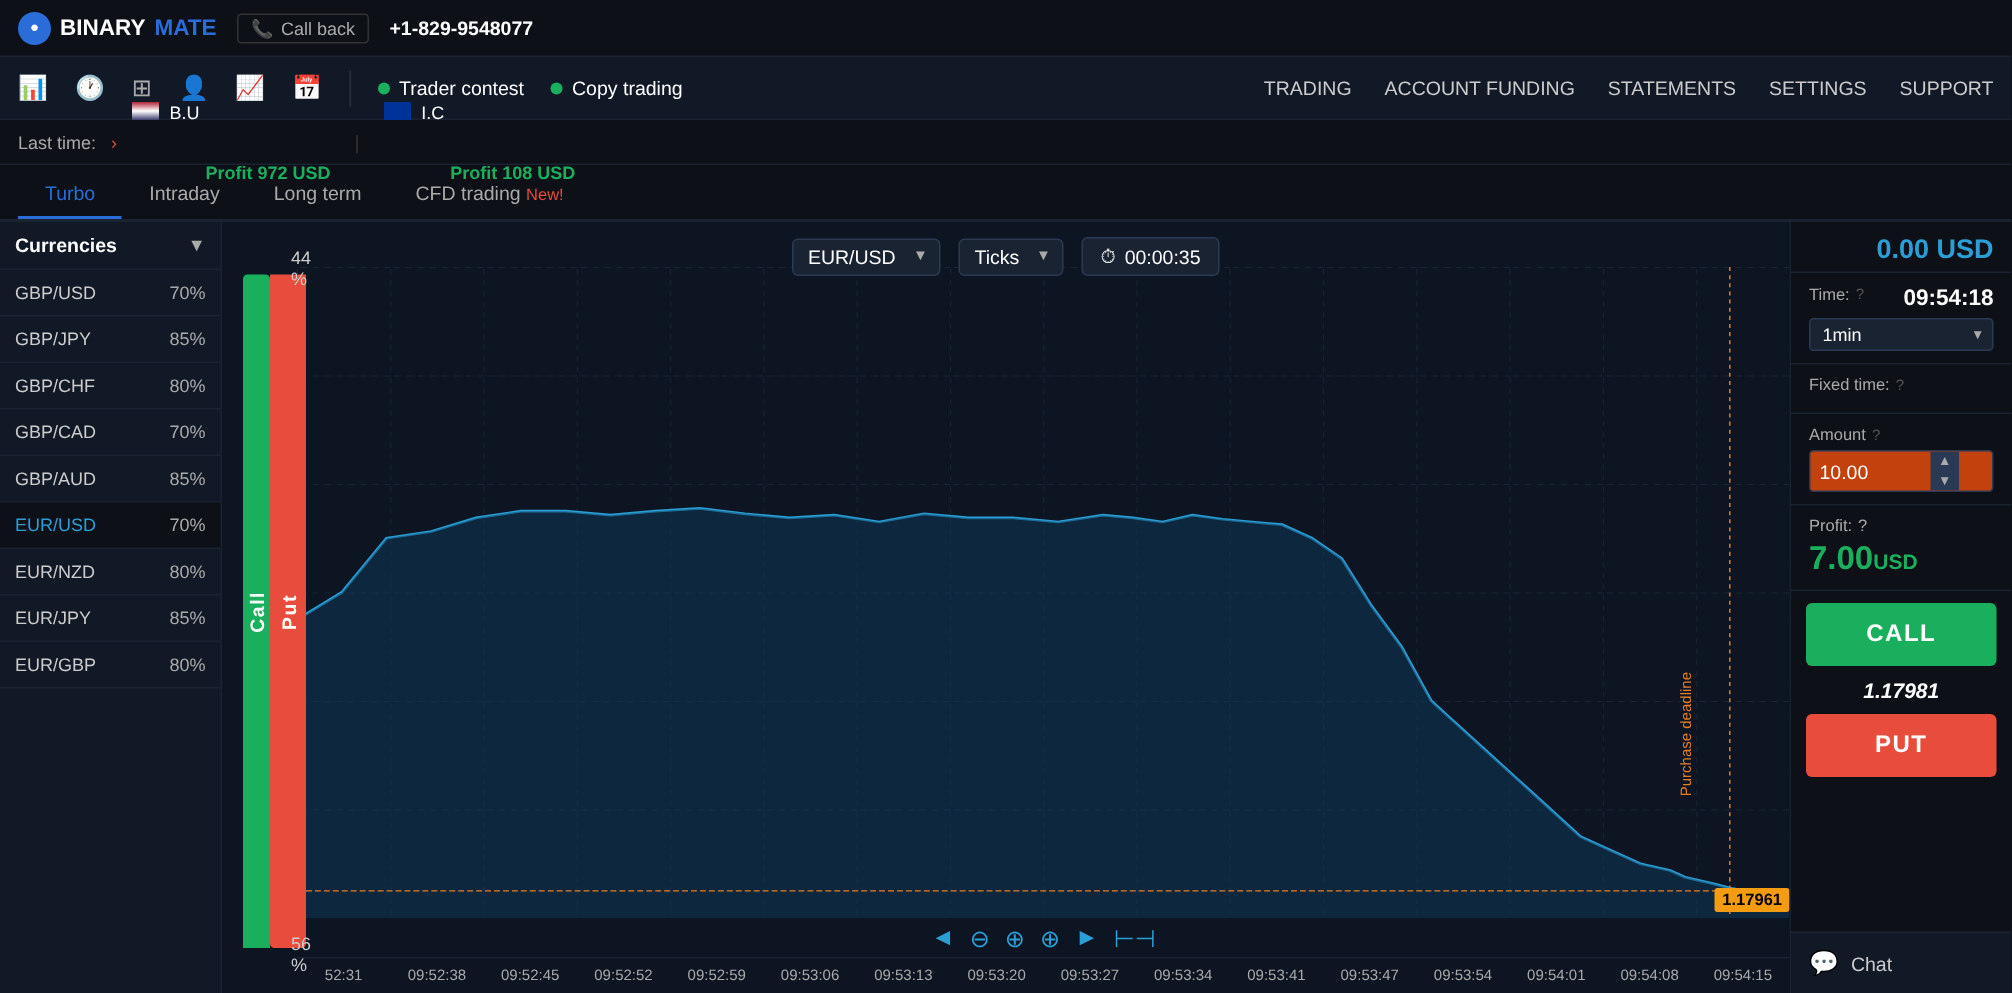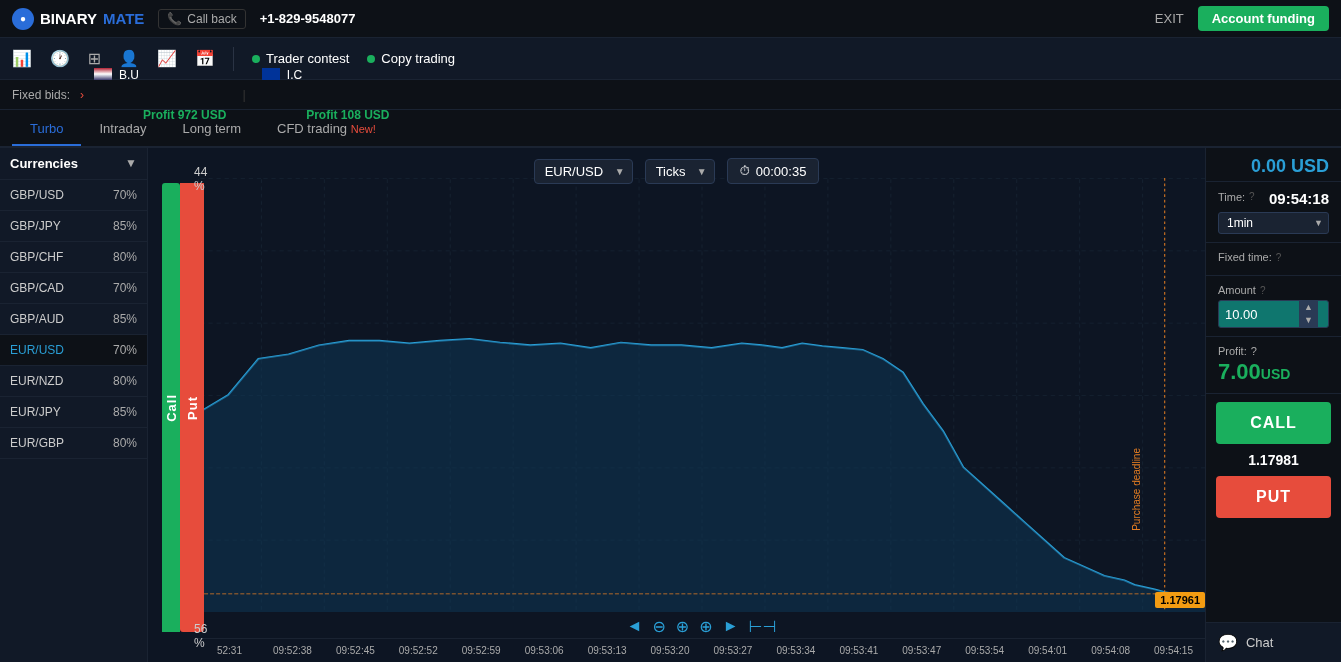--- a/index.html
+++ b/index.html
@@ -259,21 +259,21 @@
       right: 0;
       height: 24px;
       display: flex;
       align-items: center;
       border-top: 1px solid #1a2332;
     }
     .x-label { color: #aaa; font-size: 10px; flex: 1; text-align: center; }
 
     
     .right-panel {
-      width: 136px;
+      width: 148px;
       background: #0d1117;
       border-left: 1px solid #1a2332;
       display: flex;
       flex-direction: column;
       flex-shrink: 0;
     }
     .balance-display {
       text-align: right;
       padding: 8px 12px 4px;
       font-size: 18px;
@@ -295,21 +295,21 @@
       border-radius: 3px;
       font-size: 12px;
       appearance: none;
       cursor: pointer;
       width: 100%;
     }
     .time-select-wrapper::after { content: '▼'; position: absolute; right: 6px; top: 50%; transform: translateY(-50%); color: #aaa; font-size: 9px; pointer-events: none; }
     .amount-input-wrapper {
       display: flex;
       align-items: center;
-      background: #0f766e;
+      background: #c2410c;
       border: 1px solid #2a3a55;
       border-radius: 3px;
       overflow: hidden;
     }
     .amount-input {
       background: transparent;
       border: none;
       color: #fff;
       padding: 4px 6px;
       font-size: 13px;
@@ -333,20 +333,21 @@
       cursor: pointer;
       width: calc(100% - 20px);
       letter-spacing: 1px;
     }
     .price-display {
       text-align: center;
       color: #fff;
       font-size: 14px;
       font-weight: bold;
       padding: 4px 0;
+      font-style: italic;
     }
     .put-action-btn {
       margin: 4px 10px 8px;
       background: #e74c3c;
       color: #fff;
       border: none;
       border-radius: 4px;
       padding: 12px 0;
       font-size: 16px;
       font-weight: bold;
@@ -376,24 +377,20 @@
     <div class="logo">
       <div class="logo-circle">●</div>
       <span class="logo-binary">BINARY</span>
         <span class="logo-mate">MATE</span>
     </div>
     <div class="callback-btn">
       <span>📞</span>
       <span>Call back</span>
     </div>
     <span class="phone-num">+1-829-9548077</span>
-  </div>
-  <div class="top-nav-right">
-    <span class="exit-btn">EXIT</span>
-    <button class="account-funding-btn">Account funding</button>
   </div>
 </div>
 
 <div class="icon-bar">
   <div class="icon-bar-left">
     <span class="icon-item">📊</span>
     <span class="icon-item">🕐</span>
     <span class="icon-item">⊞</span>
     <span class="icon-item">👤</span>
     <span class="icon-item">📈</span>
@@ -401,24 +398,31 @@
     <div class="divider-v"></div>
     <div class="nav-badge">
       <div class="dot-green"></div>
       <span>Trader contest</span>
     </div>
     <div class="nav-badge">
       <div class="dot-green"></div>
       <span>Copy trading</span>
     </div>
   </div>
+  <div class="icon-bar-right">
+    <span class="nav-link">TRADING</span>
+    <span class="nav-link">ACCOUNT FUNDING</span>
+    <span class="nav-link">STATEMENTS</span>
+    <span class="nav-link">SETTINGS</span>
+    <span class="nav-link">SUPPORT</span>
+  </div>
 </div>
 
 <div class="last-bids-bar">
-  <span class="last-bids-label">Fixed bids:</span>
+  <span class="last-bids-label">Last time:</span>
   <span class="arrow-right">›</span>
   <div class="bid-entry">
     <span class="flag flag-us"></span>
     <span>B.U</span>
     <span class="profit-green">Profit 972 USD</span>
   </div>
   <span class="bid-sep">|</span>
   <div class="bid-entry">
     <span class="flag flag-eu"></span>
     <span>I.C</span>

